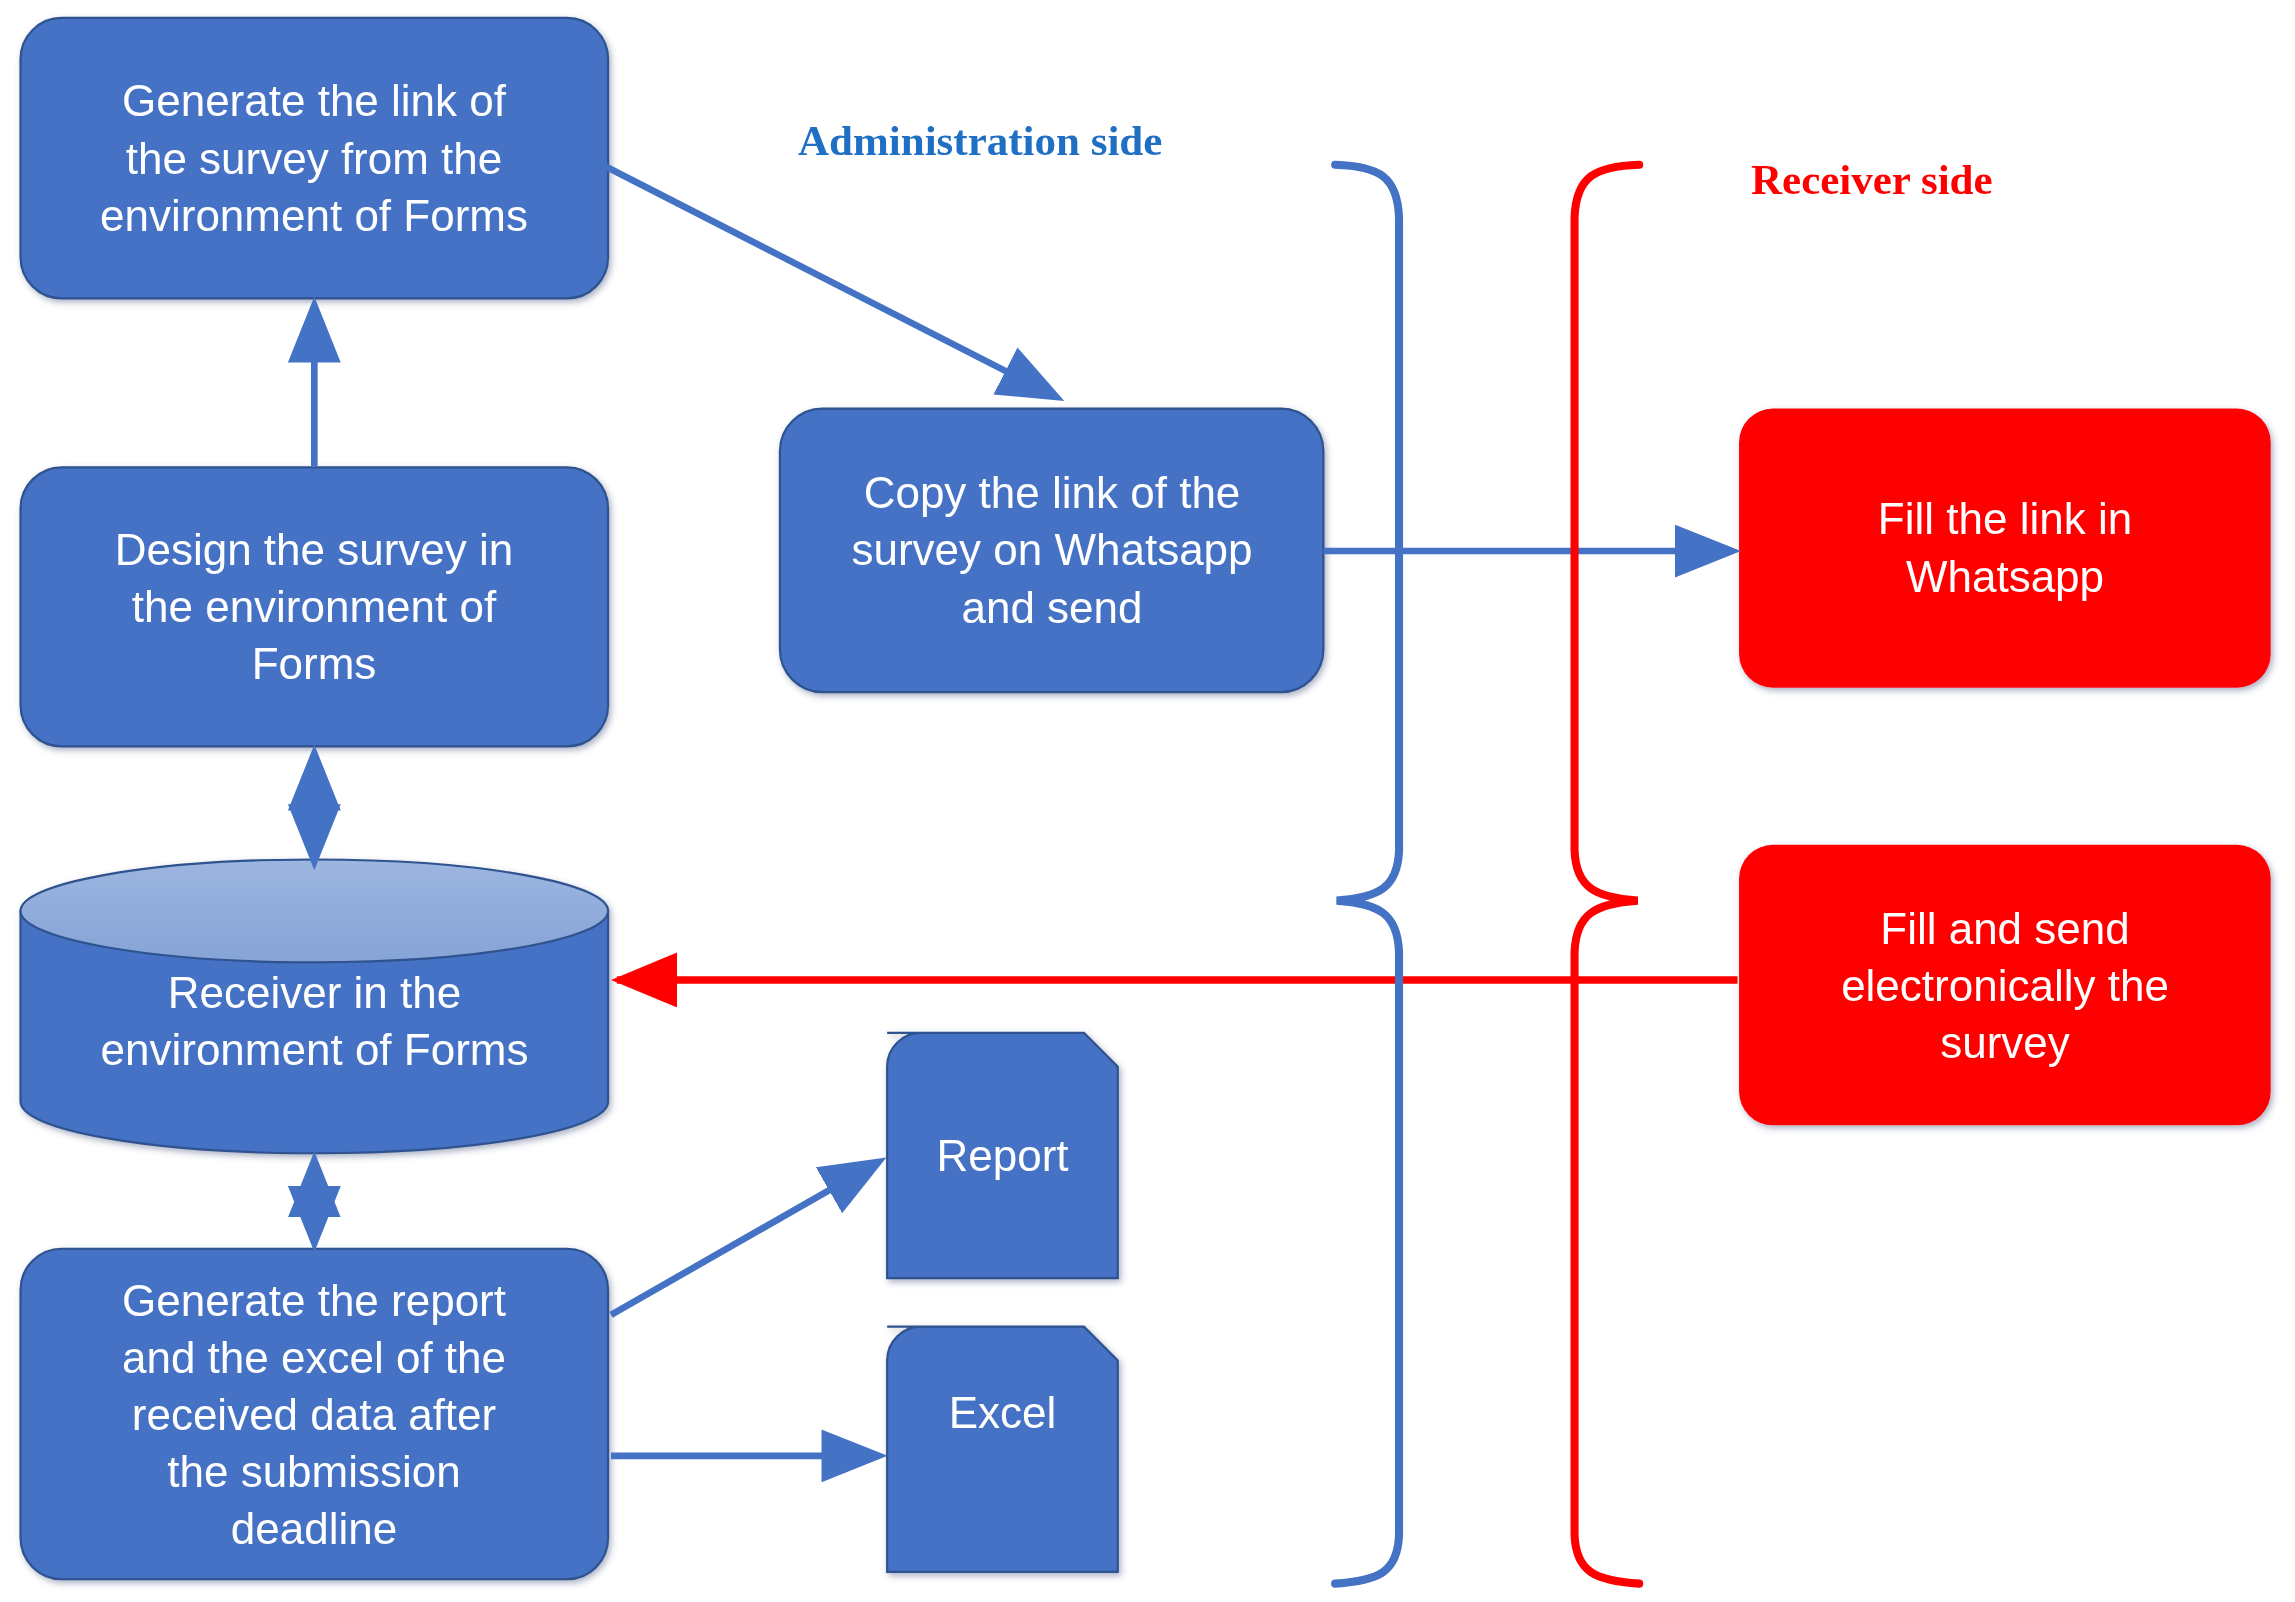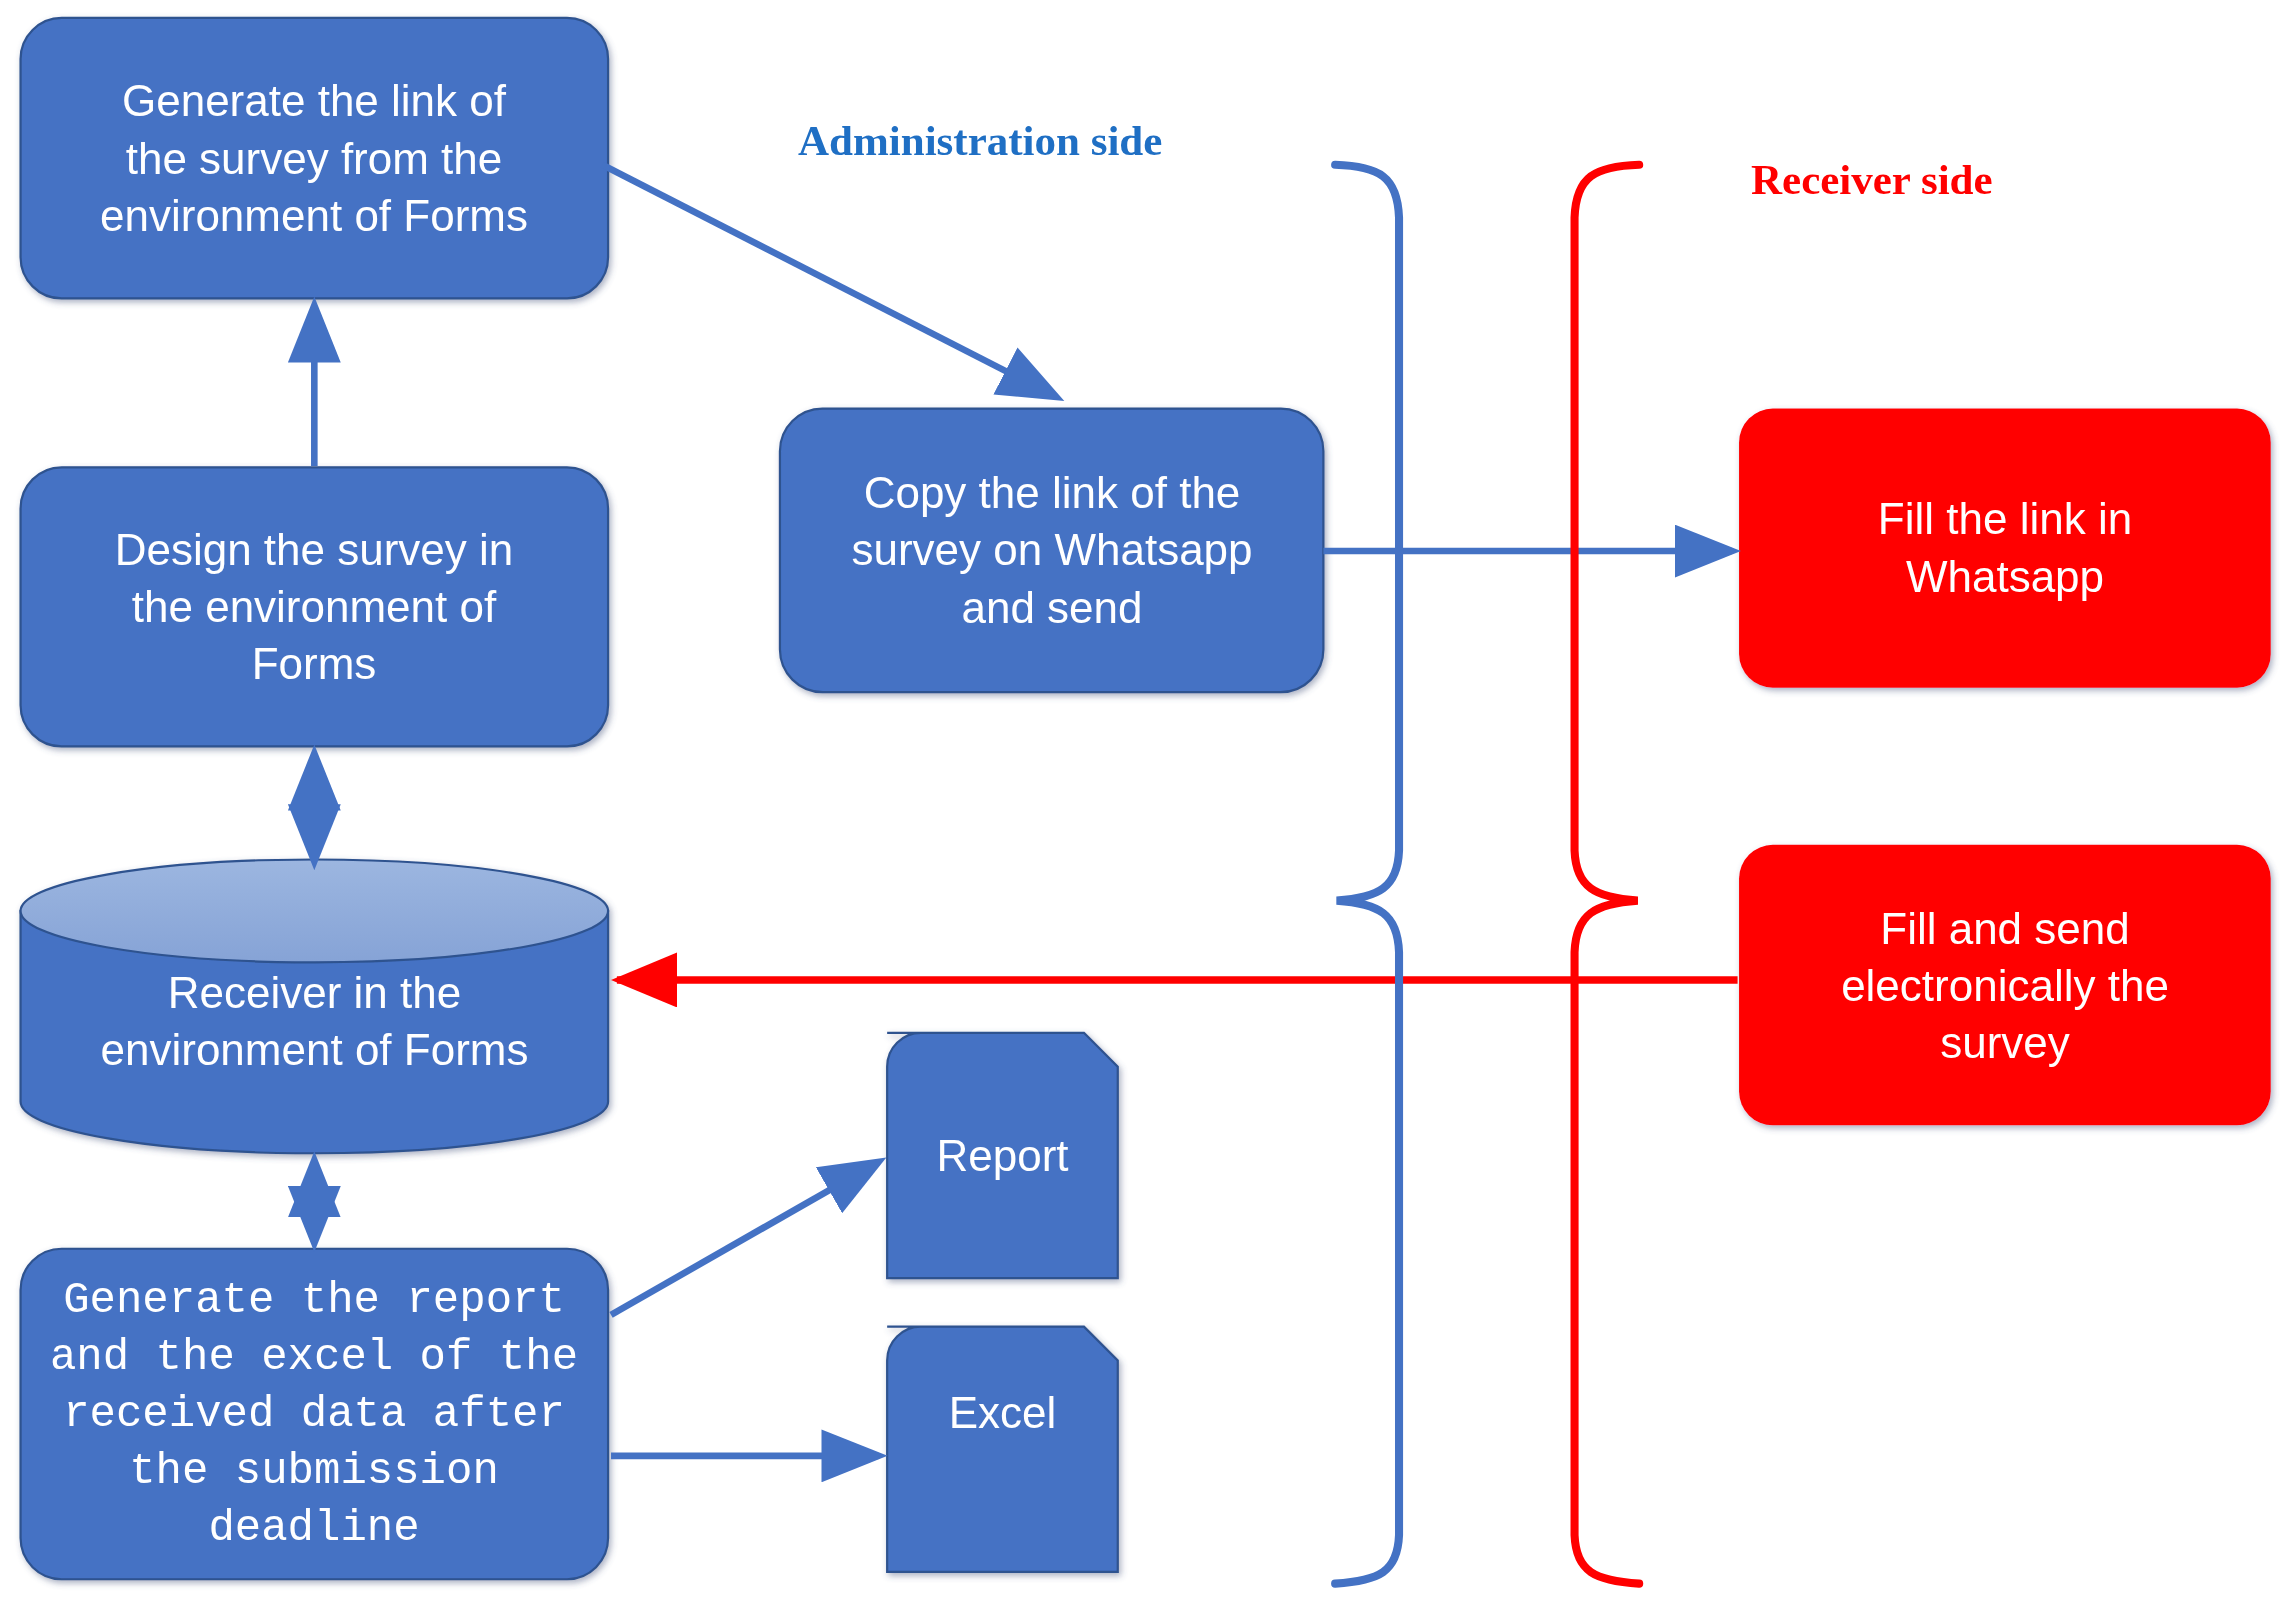--- a/index.html
+++ b/index.html
@@ -159,21 +159,21 @@
 the survey from the
 environment of Forms</div>
 
   <div class="node-label" style="left:35px; top:467px; width:558px; height:279px; font-size:44px;">Design the survey in
 the environment of
 Forms</div>
 
   <div class="node-label" style="left:28px; top:918px; width:573px; height:206px; font-size:44px;">Receiver in the
 environment of Forms</div>
 
-  <div class="node-label" style="left:35px; top:1249px; width:558px; height:331px; font-size:44px;font-family:Liberation Mono, monospace;">Generate the report
+  <div class="node-label" style="left:35px; top:1249px; width:558px; height:331px; font-size:44px;">Generate the report
 and the excel of the
 received data after
 the submission
 deadline</div>
 
   <div class="node-label" style="left:795px; top:408px; width:514px; height:284px; font-size:44px;">Copy the link of the
 survey on Whatsapp
 and send</div>
 
   <div class="node-label" style="left:887px; top:1033px; width:231px; height:245px; font-size:44px;">Report</div>

